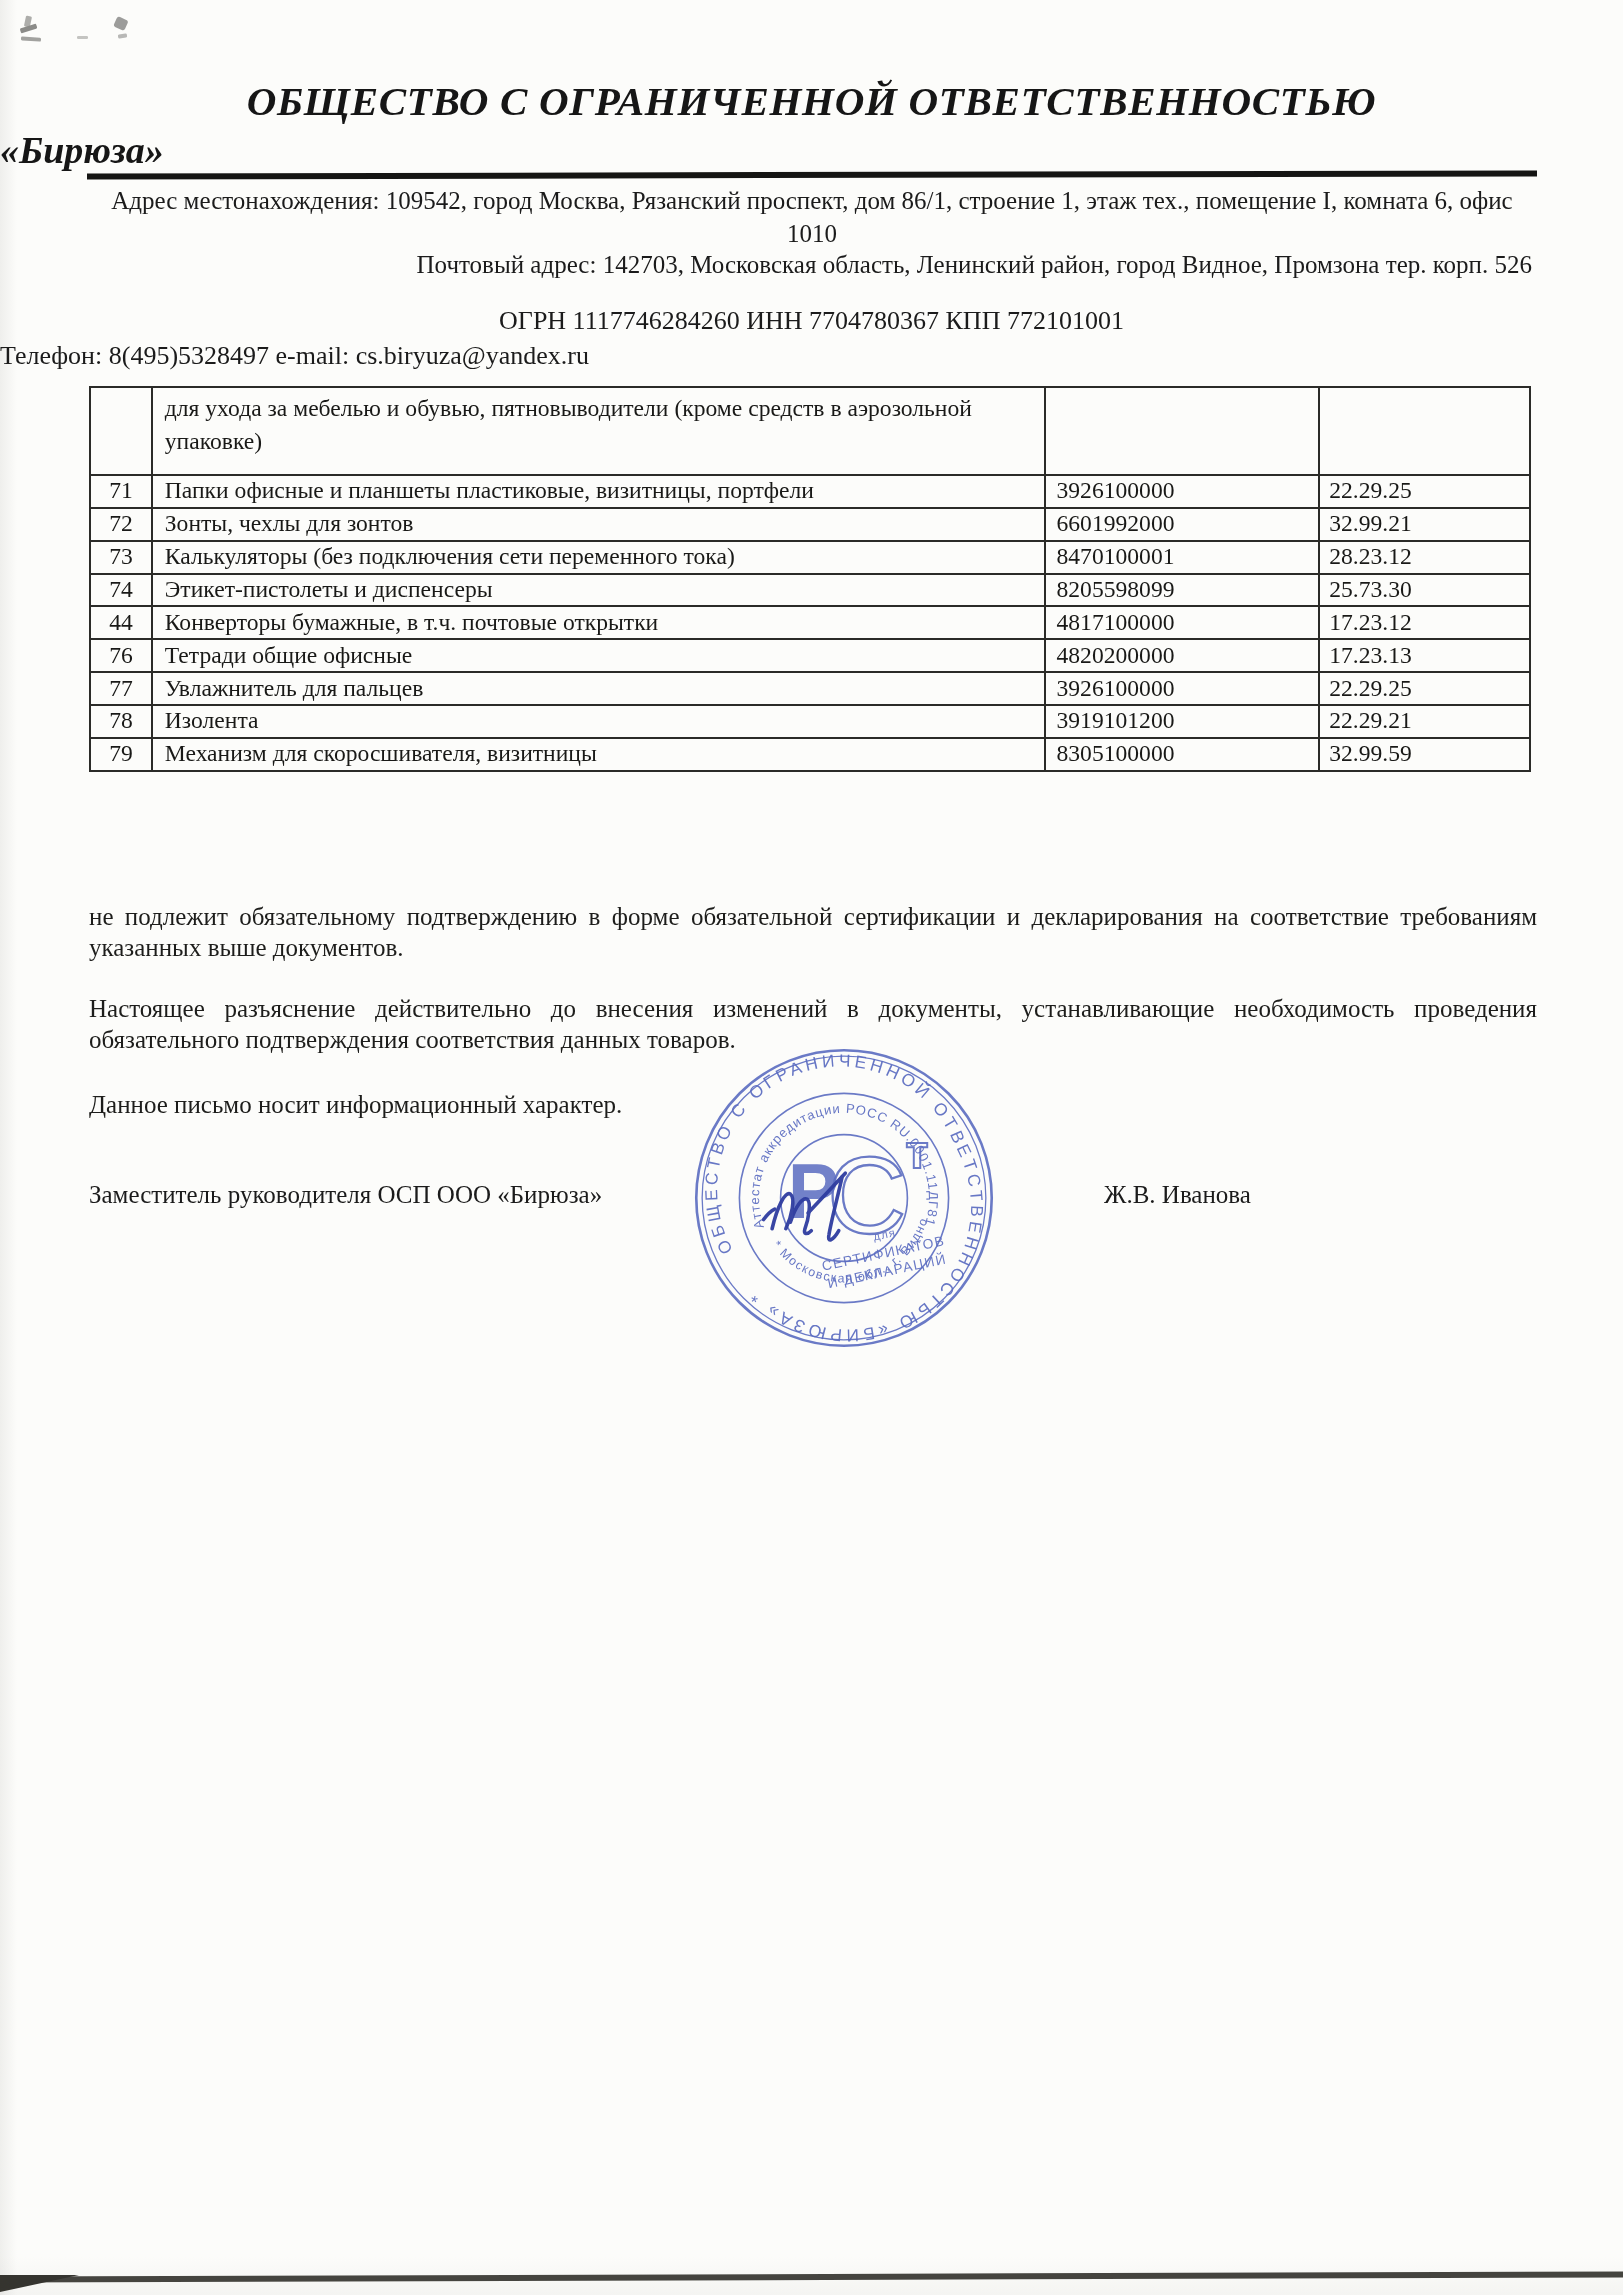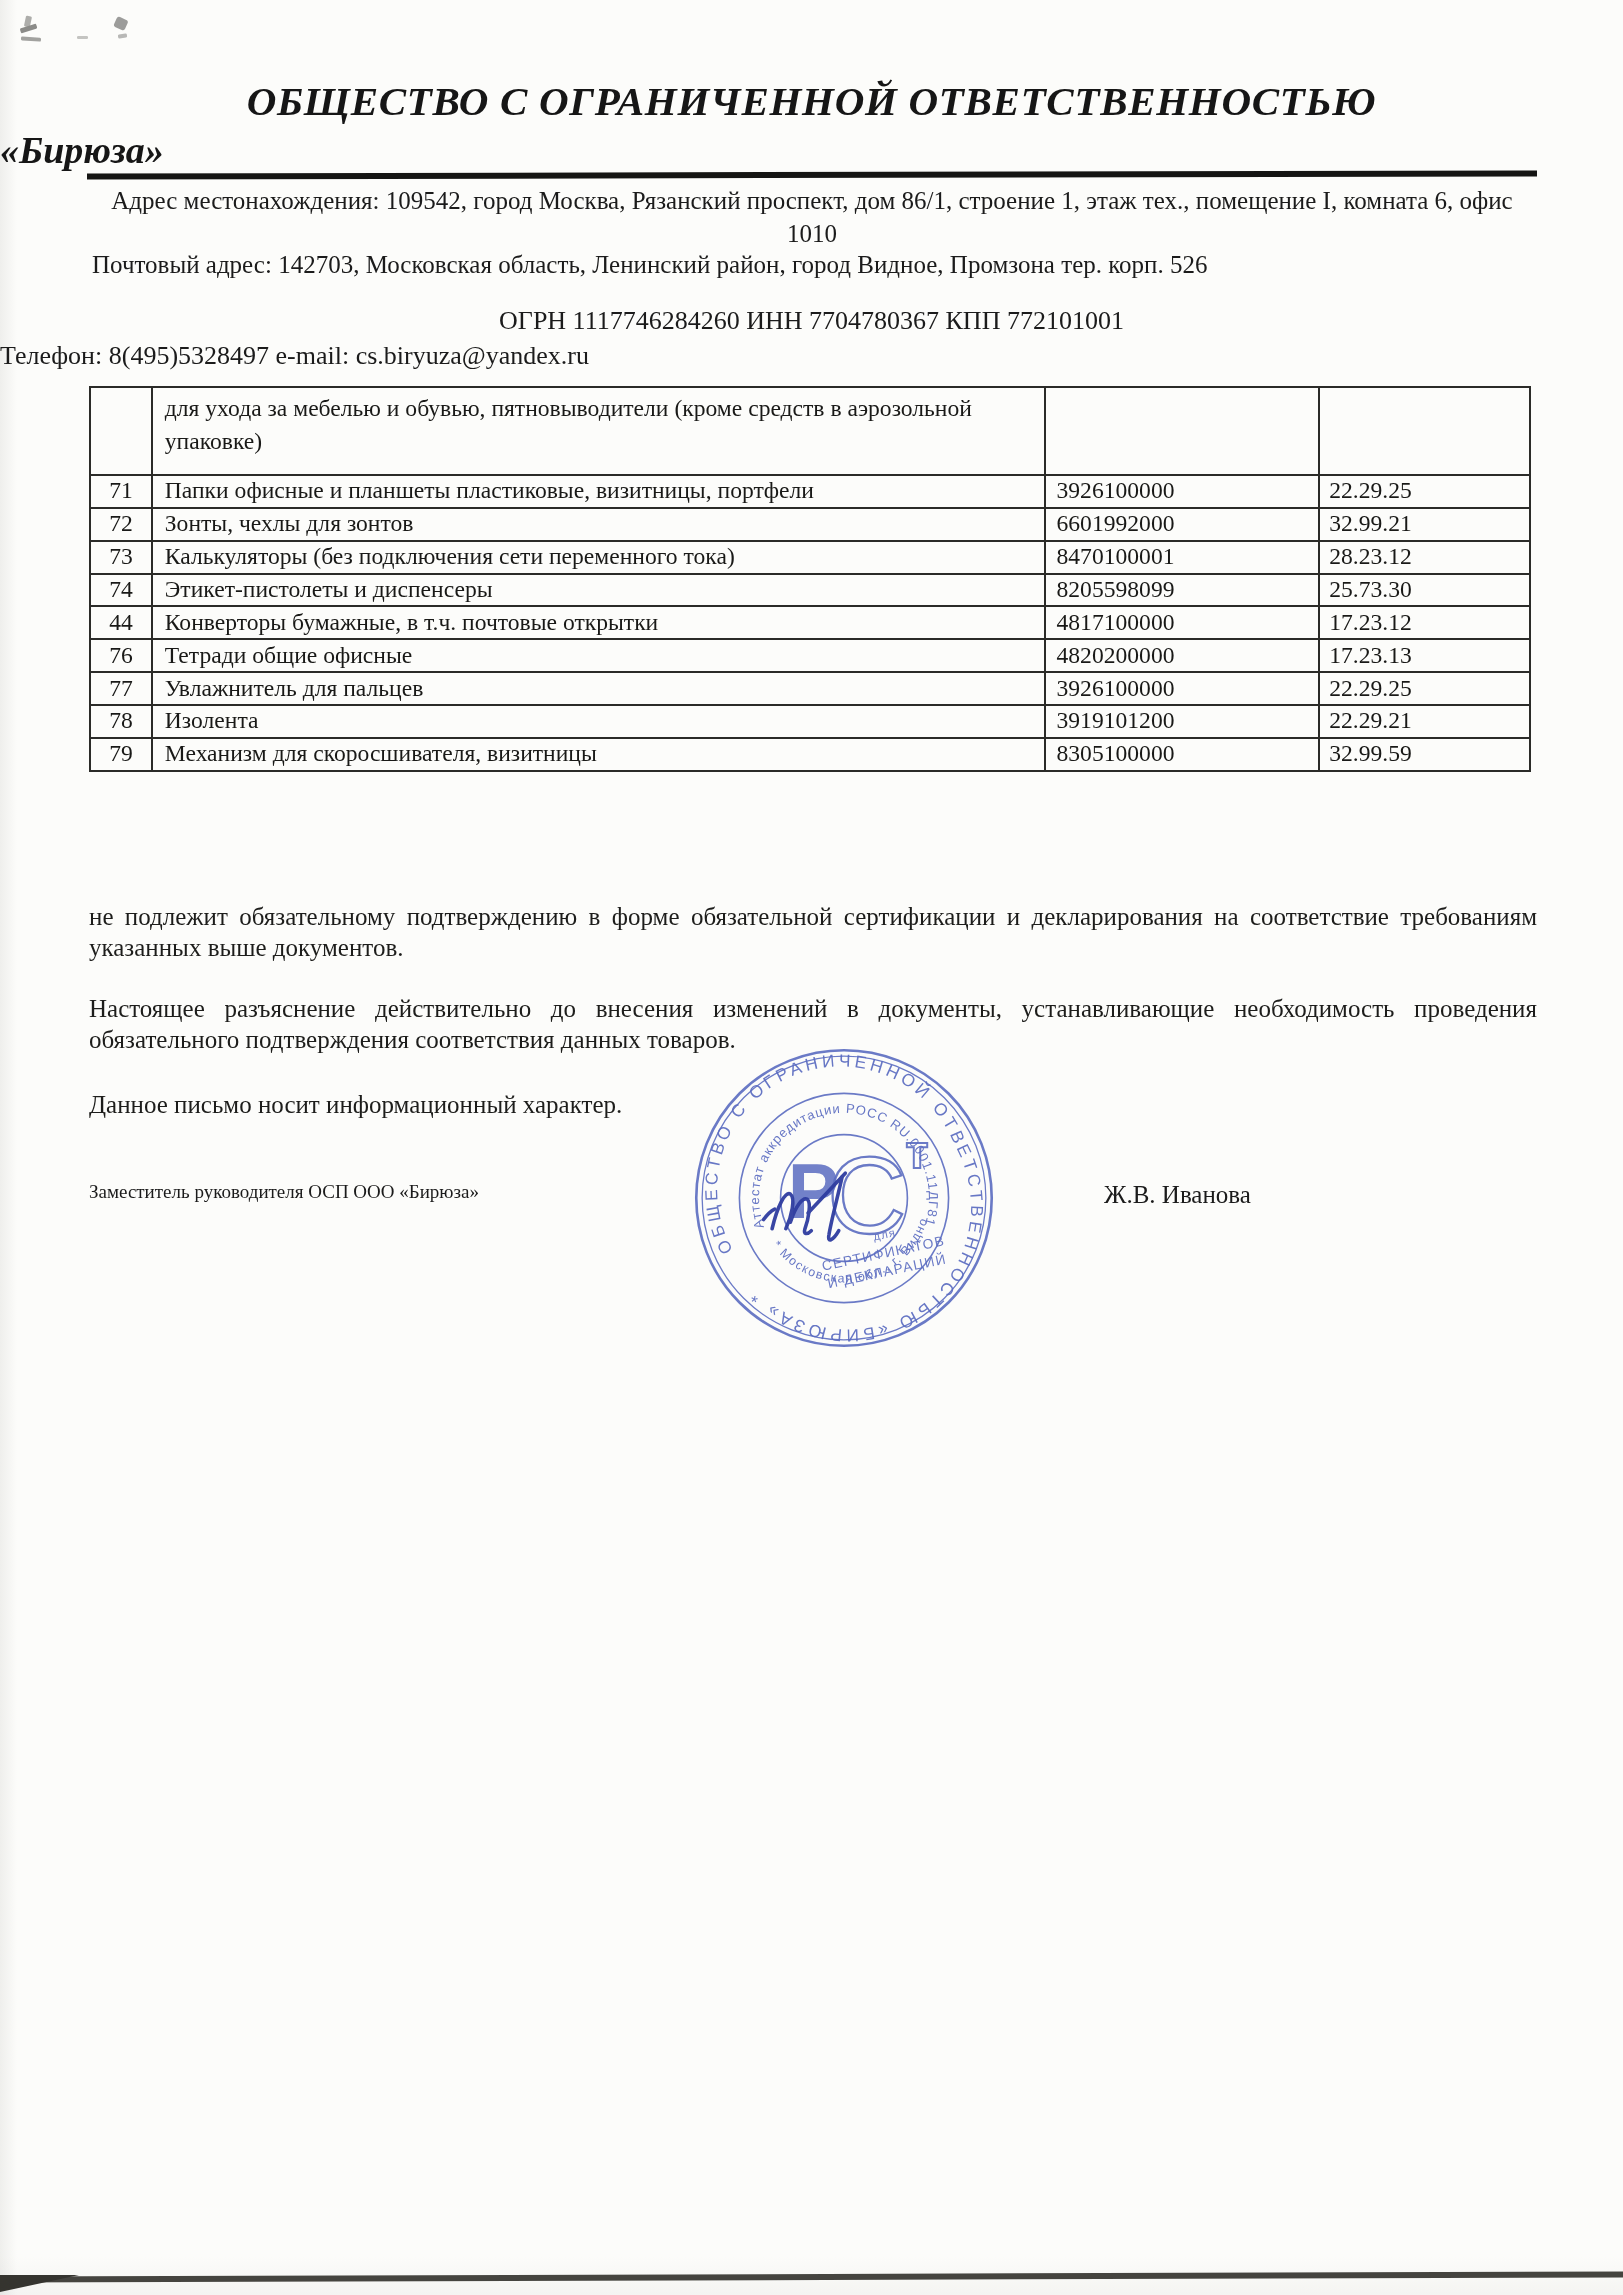--- a/index.html
+++ b/index.html
@@ -29,21 +29,21 @@
   .head-rule {
     position:absolute; top:172px; left:87px; width:1450px; height:5.9px;
     background:#151513; transform:rotate(-0.12deg);
   }
   .addr1 {
     position:absolute; top:184px; left:92px; width:1440px;
     text-align:center; font-size:25px; line-height:33px;
   }
   .postal {
     position:absolute; top:251px; left:92px; width:1440px;
-    text-align:left; font-size:25px;
+    text-align:right; font-size:25px;
   }
   .ogrn {
     position:absolute; top:306px; left:0; width:100%;
     text-align:center; font-size:26px;
   }
   .phone {
     position:absolute; top:341px; left:0; width:100%;
     font-size:26px;
   }
   
@@ -65,21 +65,21 @@
   table.goods td.c-okpd { padding-left:9.2px; }
   
   .para {
     position:absolute; left:89px; width:1448px;
     font-size:25px; line-height:31px; text-align:justify; color:#1d1d1b;
   }
   .p1 { top:901px; }
   .p2 { top:993px; }
   .p3 { top:1089px; text-align:left; }
   
-  .sig-role { position:absolute; top:1181px; left:89px;  font-size:19px; }
+  .sig-role { position:absolute; top:1181px; left:89px;  font-size:25px; }
   .sig-name { position:absolute; top:1181px; left:1104px; font-size:25px; }
   
   .stamp { position:absolute; top:1047px; left:693px; width:302px; height:302px; }
   .stamp svg { width:100%; height:100%; }
   .stamp text { font-family:"Liberation Sans","DejaVu Sans",sans-serif; }
   
   .speck { position:absolute; background:#8b8b88; border-radius:1.3px; }
   .sp1 { top:26px;  left:19.6px;  width:17px; height:4.6px; transform:rotate(-18deg); }
   .sp2 { top:15.7px;  left:25px;  width:5.9px;  height:10.5px; transform:rotate(12deg); opacity:.7; }
   .sp3 { top:37px;  left:21px;  width:19.6px; height:3.9px; transform:rotate(4deg); opacity:.8; }

